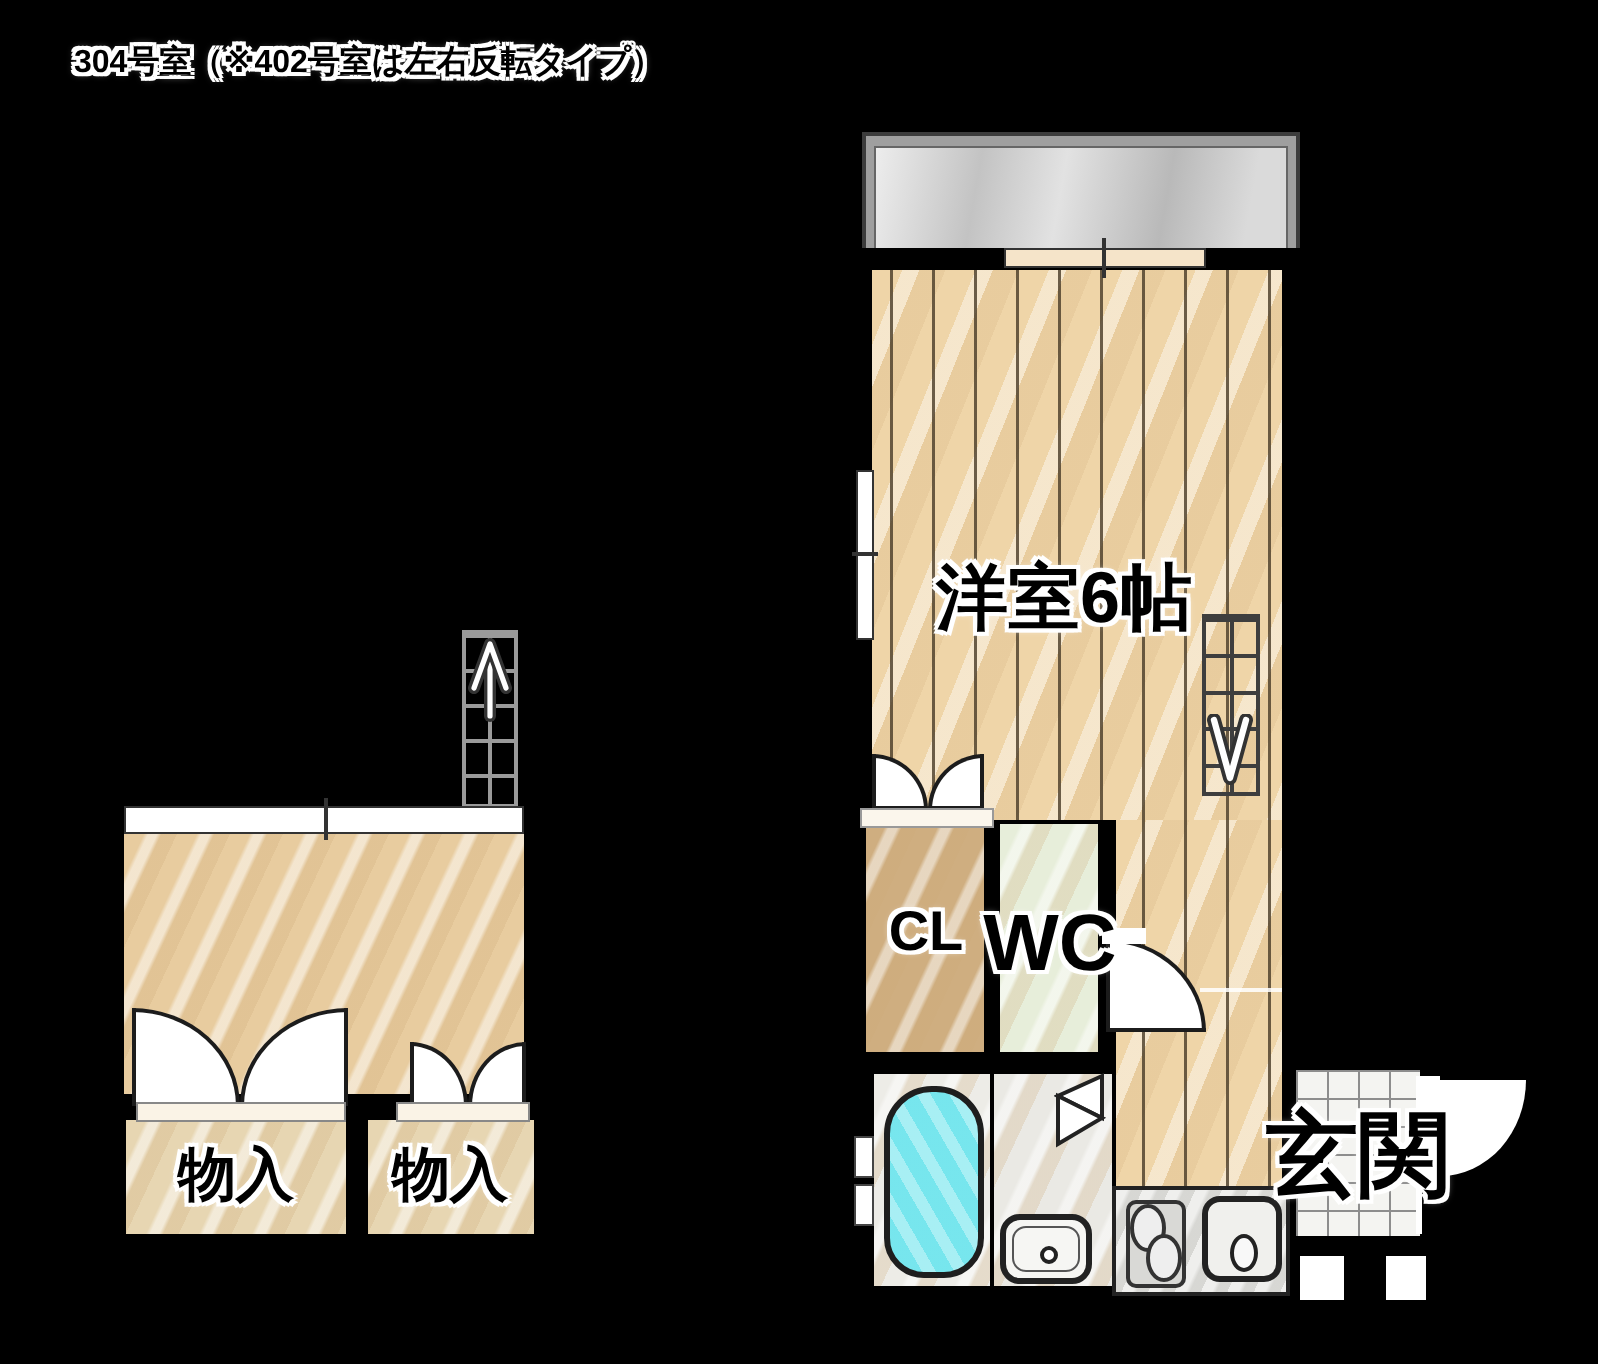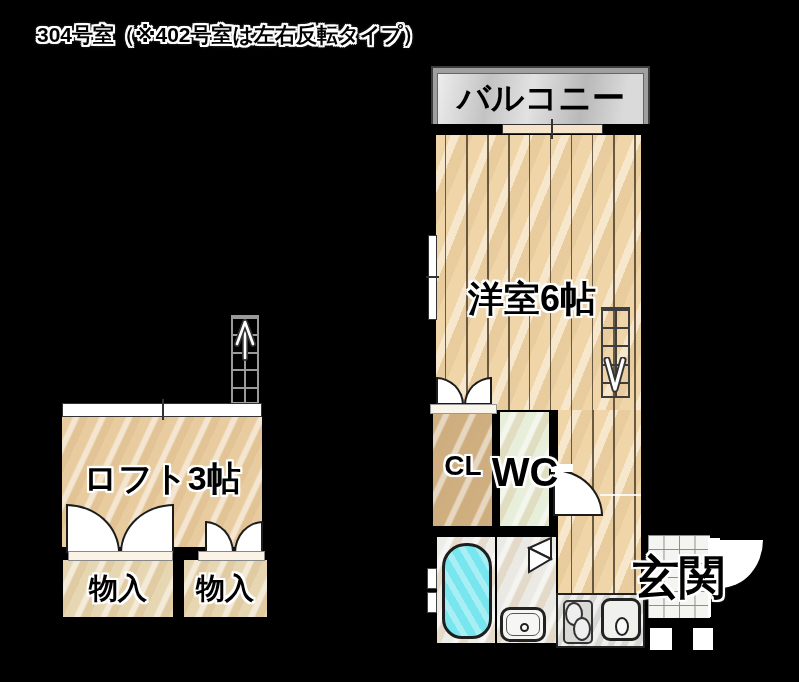--- a/index.html
+++ b/index.html
@@ -20,27 +20,26 @@
   .tr{border-top-right-radius:100% 100%;}
   .white{background:#fff;}
   .tick{background:#333;z-index:6;}
   svg{display:block;}
 </style>
 </head>
 <body>
 
 <div id="plan">
 
-  <div class="label" style="left:238px;top:24px;transform:none;font-size:21px;left:37px;">304号室（※402号室は左右反転タイプ）</div>
+  <div class="label" style="left:238px;top:24px;transform:none;font-size:16px;left:37px;">304号室（※402号室は左右反転タイプ）</div>
 
   <div class="abs" style="left:431px;top:66px;width:219px;height:66px;background:#9f9f9f;border:2px solid #3c3c3c;">
     <div class="abs" style="left:4px;top:5px;right:4px;bottom:5px;border:1px solid #666;
                 background:linear-gradient(100deg,#ededed,#c3c3c3 25%,#e2e2e2 45%,#b9b9b9 70%,#dadada 90%);"></div>
   </div>
-  <div class="label" style="left:541px;top:81px;font-size:33px;text-shadow:none;">バルコニー</div>
 
   <div class="abs" style="left:431px;top:124px;width:219px;height:13px;background:#000;"></div>
   <div class="abs" style="left:502px;top:124px;width:101px;height:10px;background:#f5e4c9;border:1px solid #333;z-index:5;"></div>
   <div class="abs tick" style="left:551px;top:119px;width:2px;height:20px;"></div>
 
   <div class="abs wood" style="left:436px;top:135px;width:205px;height:275px;background-position:9px 0,0 0;">
 
     <div class="abs" style="left:165px;top:172px;width:29px;height:91px;border:2px solid #3e3e3e;
                 background-image:repeating-linear-gradient(to bottom,#3e3e3e 0 2px,transparent 2px 18.2px),
                                  linear-gradient(to right,transparent 0 12px,#3e3e3e 12px 14px,transparent 14px 100%);"></div>
@@ -118,21 +117,20 @@
     <path d="M12,8 L12,40" fill="none" stroke="#333" stroke-width="6" stroke-linecap="round"></path>
     <path d="M12,8 L12,40" fill="none" stroke="#fff" stroke-width="2.6" stroke-linecap="round"></path>
     <path d="M4,26 L12,4 L20,26" fill="none" stroke="#333" stroke-width="6" stroke-linecap="round" stroke-linejoin="round"></path>
     <path d="M4,26 L12,4 L20,26" fill="none" stroke="#fff" stroke-width="2.6" stroke-linecap="round" stroke-linejoin="round"></path>
   </svg>
 
   <div class="abs white" style="left:62px;top:403px;width:200px;height:14px;border:1.5px solid #333;z-index:4;"></div>
   <div class="abs tick" style="left:162px;top:399px;width:2px;height:21px;"></div>
 
   <div class="abs scribble" style="left:62px;top:417px;width:200px;height:130px;background-color:#e8cc9f;"></div>
-  <div class="label" style="left:162px;top:461px;font-size:34px;">ロフト3帖</div>
 
   <div class="abs door tr" style="left:66px;top:504px;width:54px;height:49px;z-index:8;"></div>
   <div class="abs door tl" style="left:120px;top:504px;width:54px;height:49px;z-index:8;"></div>
   <div class="abs door tr" style="left:205px;top:521px;width:29px;height:32px;z-index:8;"></div>
   <div class="abs door tl" style="left:234px;top:521px;width:29px;height:32px;z-index:8;"></div>
   <div class="abs" style="left:68px;top:551px;width:105px;height:10px;background:#faf3e6;border:1px solid #888;z-index:9;"></div>
   <div class="abs" style="left:198px;top:551px;width:67px;height:10px;background:#faf3e6;border:1px solid #888;z-index:9;"></div>
 
   <div class="abs scribble" style="left:63px;top:560px;width:110px;height:57px;background-color:#e7d6b2;"></div>
   <div class="label" style="left:118px;top:574px;font-size:29px;">物入</div>

